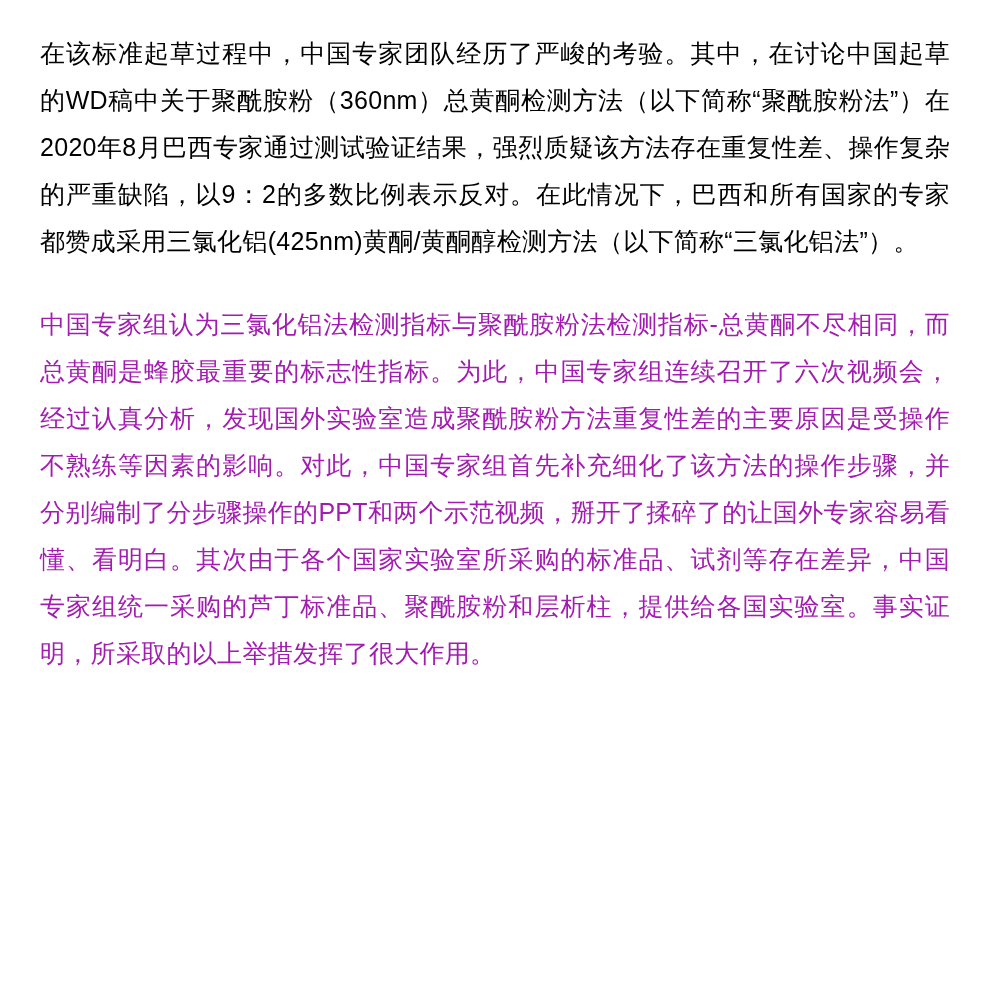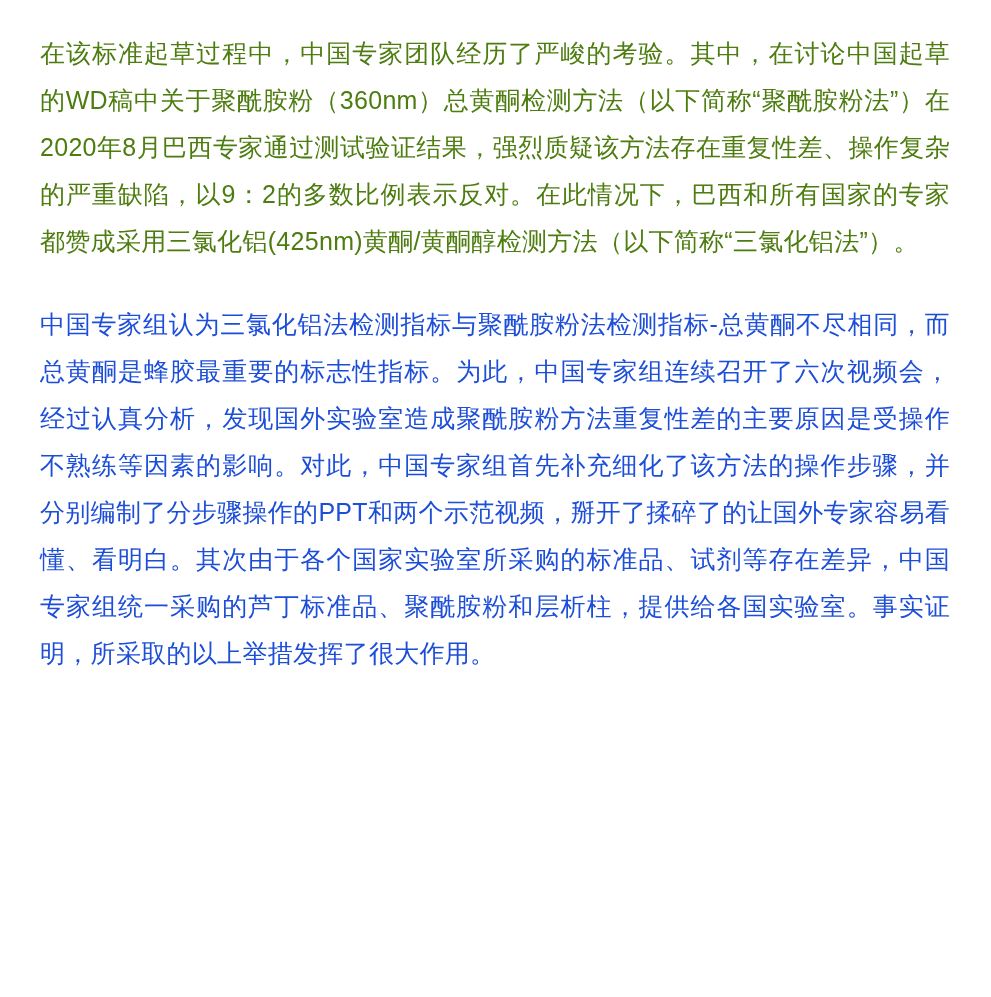--- a/index.html
+++ b/index.html
@@ -26,15 +26,15 @@
     word-break: break-all;
   }
   .para:last-child {
     margin-bottom: 0;
   }
 </style>
 </head>
 <body style="background: rgb(255, 255, 255);">
 
 <div class="page">
-  <p class="para" style="color: #4d7c0f;">在该标准起草过程中，中国专家团队经历了严峻的考验。其中，在讨论中国起草的WD稿中关于聚酰胺粉（360nm）总黄酮检测方法（以下简称“聚酰胺粉法”）在2020年8月巴西专家通过测试验证结果，强烈质疑该方法存在重复性差、操作复杂的严重缺陷，以9：2的多数比例表示反对。在此情况下，巴西和所有国家的专家都赞成采用三氯化铝(425nm)黄酮/黄酮醇检测方法（以下简称“三氯化铝法”）。</p>
-  <p class="para" style="color: #1d4ed8;">中国专家组认为三氯化铝法检测指标与聚酰胺粉法检测指标-总黄酮不尽相同，而总黄酮是蜂胶最重要的标志性指标。为此，中国专家组连续召开了六次视频会，经过认真分析，发现国外实验室造成聚酰胺粉方法重复性差的主要原因是受操作不熟练等因素的影响。对此，中国专家组首先补充细化了该方法的操作步骤，并分别编制了分步骤操作的PPT和两个示范视频，掰开了揉碎了的让国外专家容易看懂、看明白。其次由于各个国家实验室所采购的标准品、试剂等存在差异，中国专家组统一采购的芦丁标准品、聚酰胺粉和层析柱，提供给各国实验室。事实证明，所采取的以上举措发挥了很大作用。</p>
+  <p class="para" style="color: #000000;">在该标准起草过程中，中国专家团队经历了严峻的考验。其中，在讨论中国起草的WD稿中关于聚酰胺粉（360nm）总黄酮检测方法（以下简称“聚酰胺粉法”）在2020年8月巴西专家通过测试验证结果，强烈质疑该方法存在重复性差、操作复杂的严重缺陷，以9：2的多数比例表示反对。在此情况下，巴西和所有国家的专家都赞成采用三氯化铝(425nm)黄酮/黄酮醇检测方法（以下简称“三氯化铝法”）。</p>
+  <p class="para" style="color: #a21caf;">中国专家组认为三氯化铝法检测指标与聚酰胺粉法检测指标-总黄酮不尽相同，而总黄酮是蜂胶最重要的标志性指标。为此，中国专家组连续召开了六次视频会，经过认真分析，发现国外实验室造成聚酰胺粉方法重复性差的主要原因是受操作不熟练等因素的影响。对此，中国专家组首先补充细化了该方法的操作步骤，并分别编制了分步骤操作的PPT和两个示范视频，掰开了揉碎了的让国外专家容易看懂、看明白。其次由于各个国家实验室所采购的标准品、试剂等存在差异，中国专家组统一采购的芦丁标准品、聚酰胺粉和层析柱，提供给各国实验室。事实证明，所采取的以上举措发挥了很大作用。</p>
 </div>
 
 </body></html>

